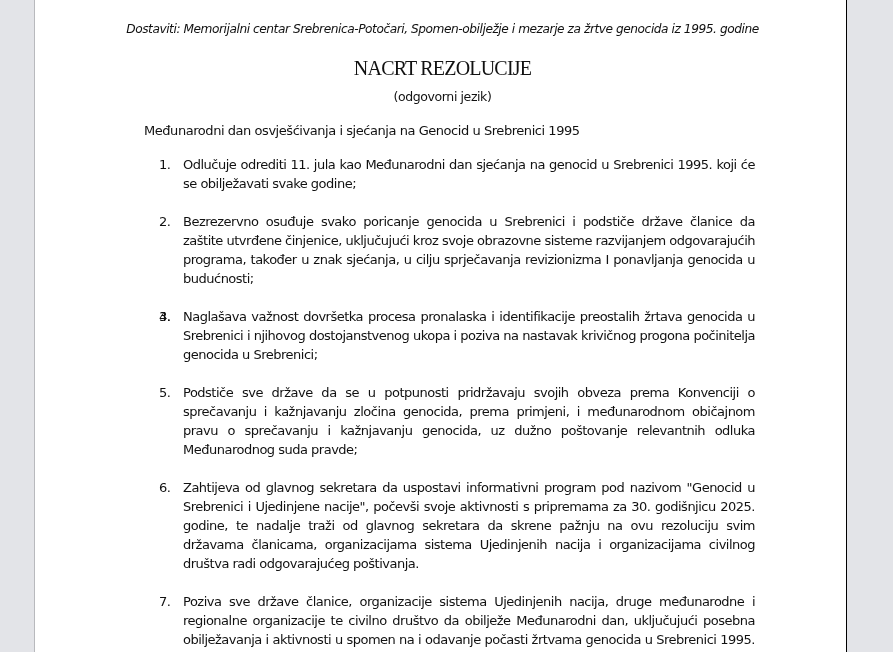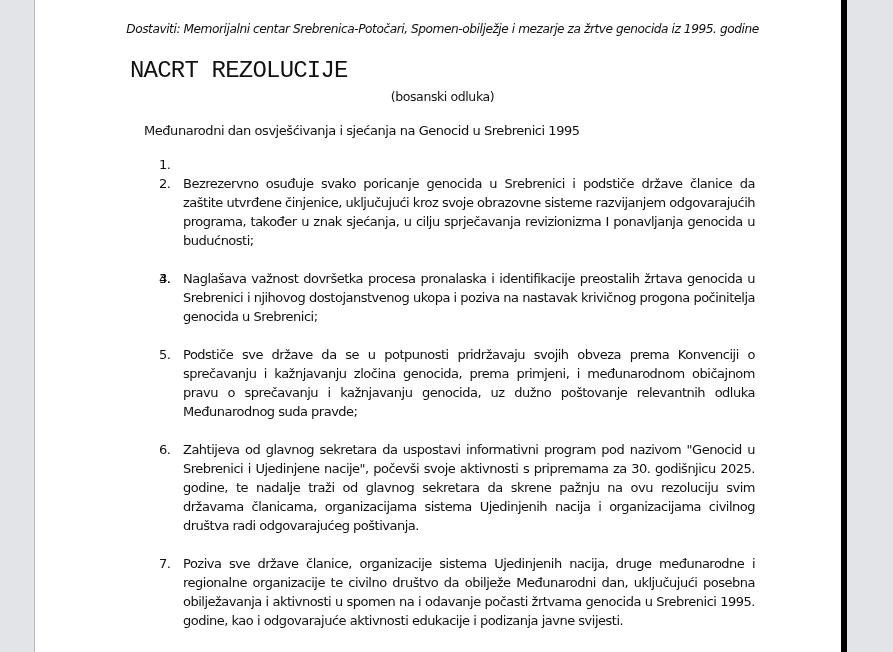--- a/index.html
+++ b/index.html
@@ -7,36 +7,36 @@
     width: 893px; height: 652px; overflow: hidden;
     background: #e3e4e8;
     font-family: "DejaVu Sans", "Liberation Sans", sans-serif;
     color: #111;
     position: relative;
   }
   .page {
     position: absolute; left: 34px; top: 0; width: 813px; height: 652px;
     background: #ffffff;
     border-left: 1px solid #b8b9bd;
-    border-right: 6px solid #000000;
+    border-right: 1px solid #000000;
     box-sizing: border-box;
   }
   .content {
     position: absolute; left: 95px; top: 0; width: 625px;
   }
   .delivery {
     position: absolute; top: 22px; left: -10px; width: 645px;
     text-align: center; font-style: italic; font-size: 12.2px;
     letter-spacing: -0.45px; white-space: nowrap;
     font-family: "DejaVu Sans", sans-serif;
   }
   .title {
     position: absolute; top: 57px; left: 0; width: 625px;
-    text-align: left; font-size: 24px; letter-spacing: -0.8px;
-    font-family: Liberation Mono, monospace;
+    text-align: center; font-size: 20px; letter-spacing: -0.8px;
+    font-family: Liberation Serif, serif;
   }
   .subtitle {
     position: absolute; top: 89px; left: 0; width: 625px;
     text-align: center; font-size: 12.5px; letter-spacing: -0.4px;
   }
   .heading {
     position: absolute; top: 123px; left: 0;
     font-size: 13px; letter-spacing: -0.45px; white-space: nowrap; margin-left: 14px;
   }
   ol.items {
@@ -52,24 +52,24 @@
     position: absolute; left: 29px; top: 0;
   }
 </style>
 </head>
 <body>
 
 <div class="page">
   <div class="content">
     <div class="delivery">Dostaviti: Memorijalni centar Srebrenica-Potočari, Spomen-obilježje i mezarje za žrtve genocida iz 1995. godine</div>
     <div class="title">NACRT REZOLUCIJE</div>
-    <div class="subtitle">(bosanski odluka)</div>
+    <div class="subtitle">(odgovorni jezik)</div>
     <div class="heading">Međunarodni dan osvješćivanja i sjećanja na Genocid u Srebrenici 1995</div>
     <ol class="items">
-      <li><span class="num">1.</span></li>
+      <li><span class="num">1.</span><span>Odlučuje odrediti 11. jula kao Međunarodni dan sjećanja na genocid u Srebrenici 1995. koji će se obilježavati svake godine;</span></li>
       <li><span class="num">2.</span><span>Bezrezervno osuđuje svako poricanje genocida u Srebrenici i podstiče države članice da zaštite utvrđene činjenice, uključujući kroz svoje obrazovne sisteme razvijanjem odgovarajućih programa, također u znak sjećanja, u cilju sprječavanja revizionizma I ponavljanja genocida u budućnosti;</span></li>
       <li><span class="num">3.</span></li>
       <li><span class="num">4.</span><span>Naglašava važnost dovršetka procesa pronalaska i identifikacije preostalih žrtava genocida u Srebrenici i njihovog dostojanstvenog ukopa i poziva na nastavak krivičnog progona počinitelja genocida u Srebrenici;</span></li>
       <li><span class="num">5.</span><span>Podstiče sve države da se u potpunosti pridržavaju svojih obveza prema Konvenciji o sprečavanju i kažnjavanju zločina genocida, prema primjeni, i međunarodnom običajnom pravu o sprečavanju i kažnjavanju genocida, uz dužno poštovanje relevantnih odluka Međunarodnog suda pravde;</span></li>
       <li><span class="num">6.</span><span>Zahtijeva od glavnog sekretara da uspostavi informativni program pod nazivom "Genocid u Srebrenici i Ujedinjene nacije", počevši svoje aktivnosti s pripremama za 30. godišnjicu 2025. godine, te nadalje traži od glavnog sekretara da skrene pažnju na ovu rezoluciju svim državama članicama, organizacijama sistema Ujedinjenih nacija i organizacijama civilnog društva radi odgovarajućeg poštivanja.</span></li>
       <li><span class="num">7.</span><span>Poziva sve države članice, organizacije sistema Ujedinjenih nacija, druge međunarodne i regionalne organizacije te civilno društvo da obilježe Međunarodni dan, uključujući posebna obilježavanja i aktivnosti u spomen na i odavanje počasti žrtvama genocida u Srebrenici 1995. godine, kao i odgovarajuće aktivnosti edukacije i podizanja javne svijesti.</span></li>
     </ol>
   </div>
 </div>
 

